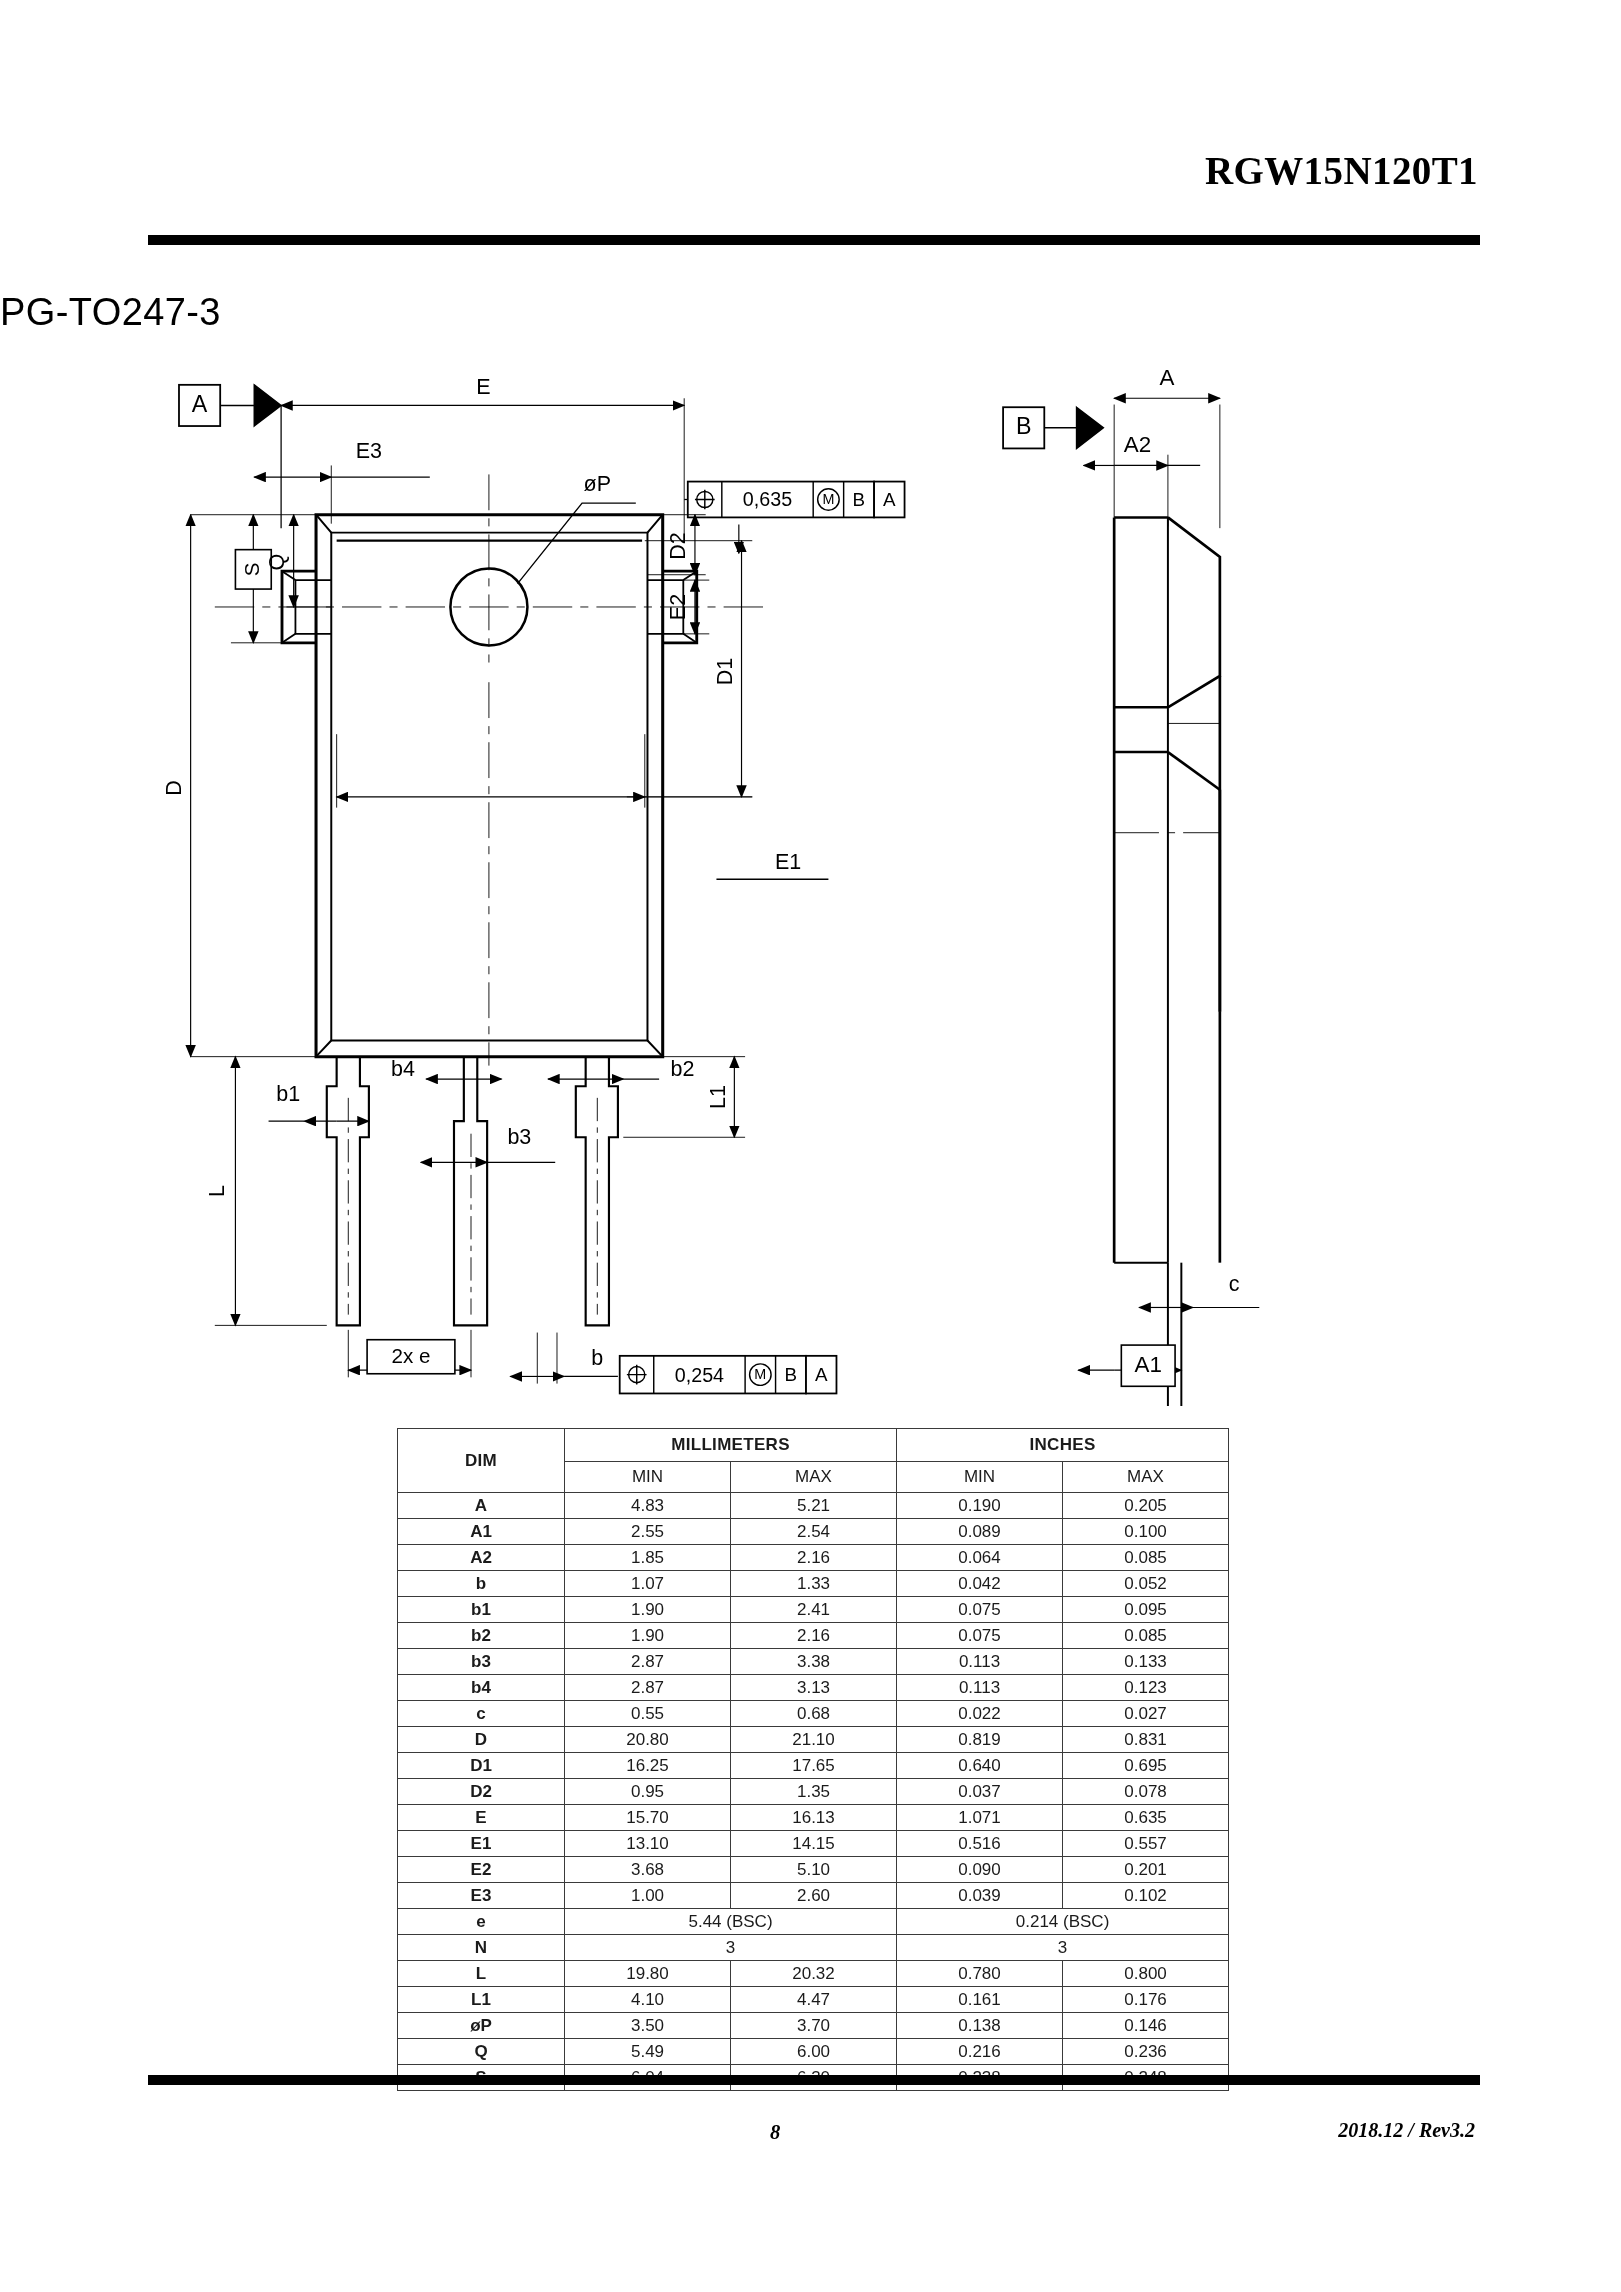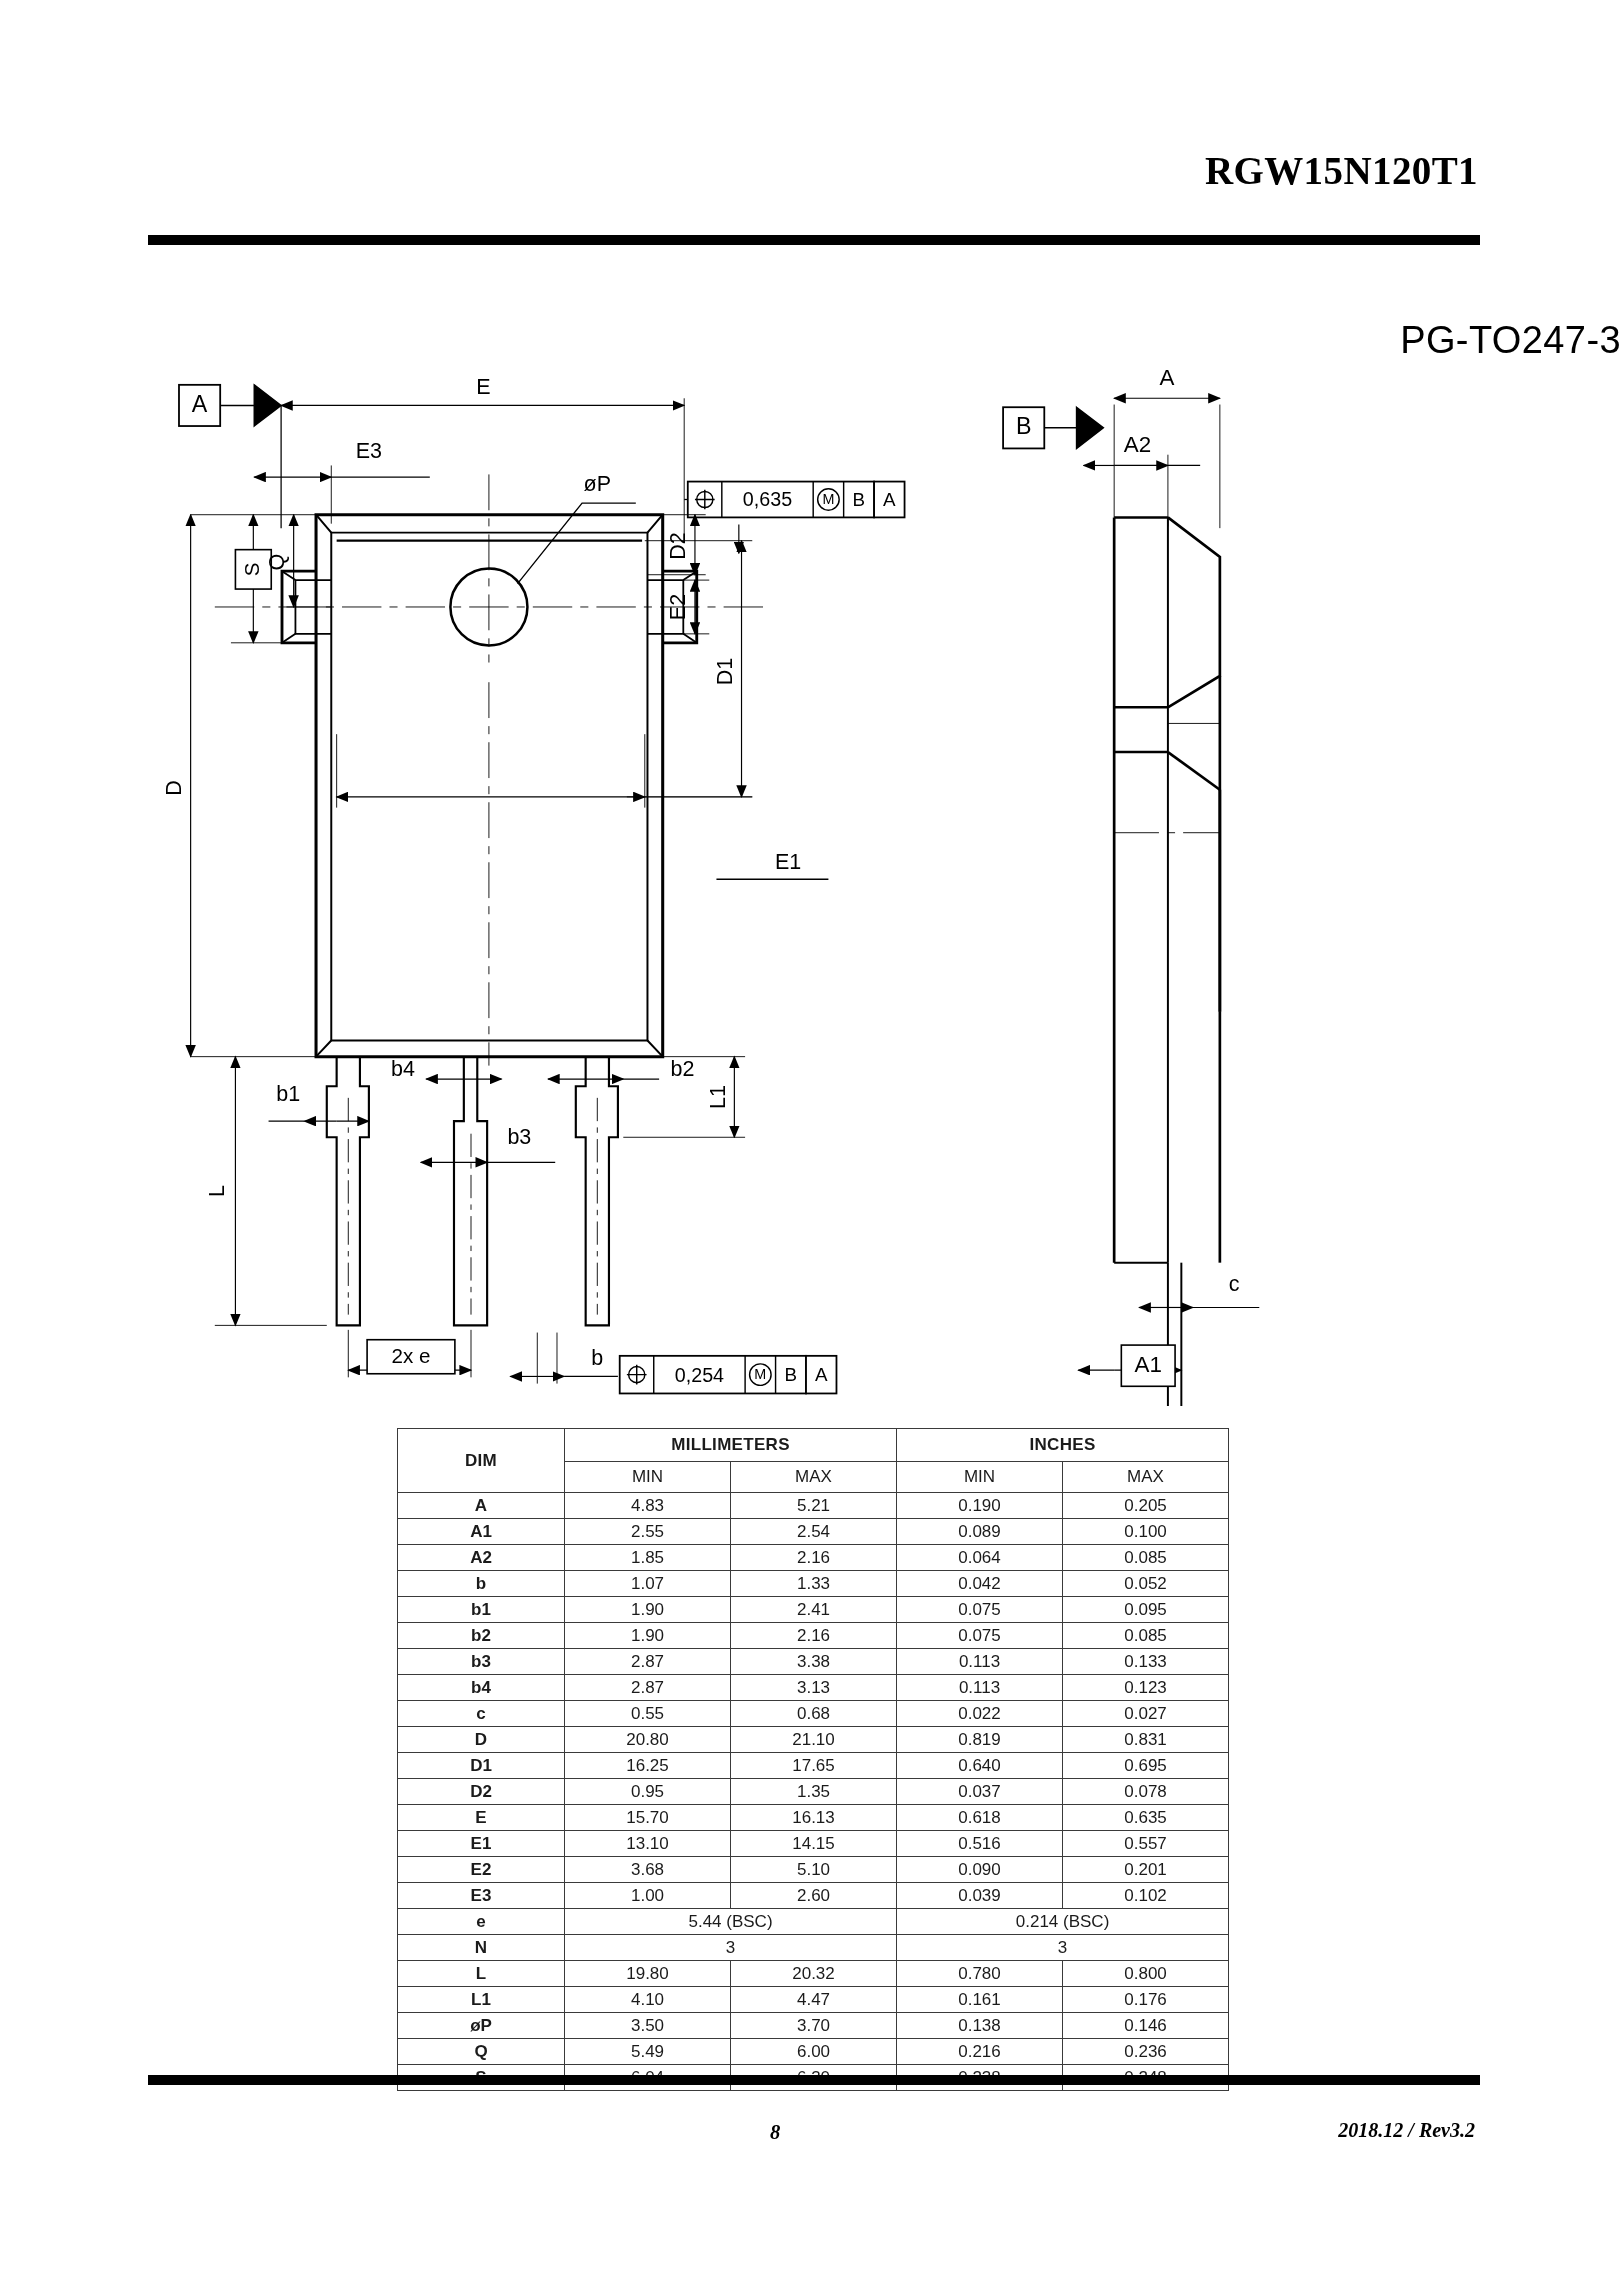--- a/index.html
+++ b/index.html
@@ -12,22 +12,22 @@
   #rule-top{position:absolute;left:148px;top:235px;width:1332px;height:9.9px;background:#000;}
   #rule-bottom{position:absolute;left:148px;top:2075px;width:1332px;height:9.9px;background:#000;}
 
   
   #footer-page{position:absolute;left:770px;top:2121px;
      font-family:"Liberation Serif",serif;font-style:italic;font-weight:bold;font-size:20.6px;}
   #footer-rev{position:absolute;right:146px;top:2119px;
      font-family:"Liberation Serif",serif;font-style:italic;font-weight:bold;font-size:20px;}
 
   
-  #pkg-name{position:absolute;left:12px;right:0;top:291px;text-align:right;
-     font-size:38px;letter-spacing:0.4px;margin-top:28px;}
+  #pkg-name{position:absolute;left:0;right:0;top:291px;text-align:left;
+     font-size:38px;letter-spacing:0.4px;}
   #drawing{position:absolute;left:161px;top:349px;width:1299px;height:1057px;}
   #drawing svg{display:block;}
 
   
   #dim-table{position:absolute;left:397px;top:1428px;width:830px;
      border-collapse:collapse;table-layout:fixed;}
   #dim-table td,#dim-table th{
      border:1.8px solid #3a3a3a;text-align:center;font-size:17px;
      padding:0;height:25px;line-height:25px;font-weight:normal;color:#1b1b1b;}
   #dim-table .hdr{font-weight:bold;font-size:17px;letter-spacing:0.3px;}
@@ -355,21 +355,21 @@
         <td class="dimcell">D2</td>
         <td>0.95</td>
         <td>1.35</td>
         <td>0.037</td>
         <td>0.078</td>
       </tr>
       <tr>
         <td class="dimcell">E</td>
         <td>15.70</td>
         <td>16.13</td>
-        <td>0.618</td>
+        <td>1.071</td>
         <td>0.635</td>
       </tr>
       <tr>
         <td class="dimcell">E1</td>
         <td>13.10</td>
         <td>14.15</td>
         <td>0.516</td>
         <td>0.557</td>
       </tr>
       <tr>

